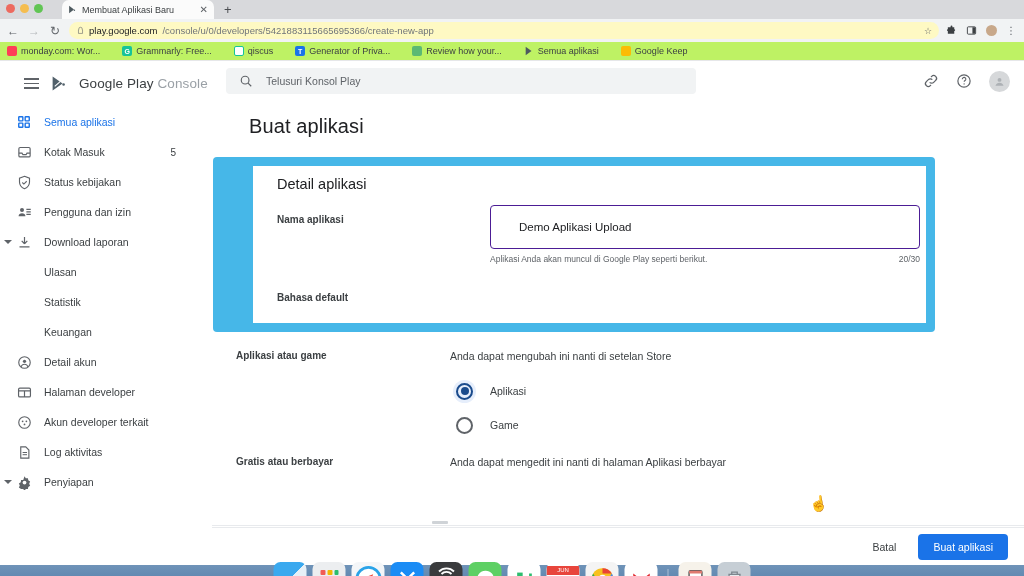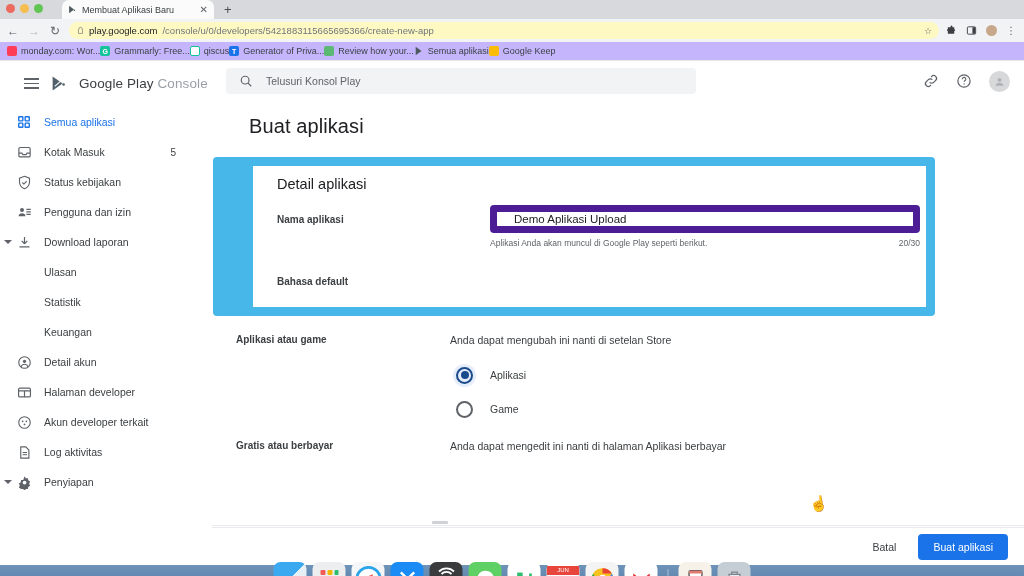--- a/index.html
+++ b/index.html
@@ -42,22 +42,22 @@
     font-size: 9.5px; color: #202124; position: relative;
   }
   .url-dim { color: #70757a; }
   .omni-star { position: absolute; right: 7px; font-size: 9px; color: #5f6368; }
   .tb-icons { display: flex; align-items: center; gap: 9px; padding-right: 2px; }
   .tb-ic { font-size: 10px; color: #5f6368; line-height: 1; }
   .tb-avatar { width: 11px; height: 11px; border-radius: 50%; background: #c8a88a; }
 
   
   .bookmarks {
-    height: 19px; background: #c4b5fd; display: flex; align-items: center;
-    padding: 0 7px; gap: 0; border-bottom: 1px solid #e6e7e9;
+    height: 19px; background: #bef264; display: flex; align-items: center;
+    padding: 0 7px; gap: 22px; border-bottom: 1px solid #e6e7e9;
   }
   .bm { display: flex; align-items: center; gap: 4px; font-size: 9px; color: #3c4043;
         white-space: nowrap; }
   .bm-ic { width: 10px; height: 10px; border-radius: 2px; flex: 0 0 10px;
            display: flex; align-items: center; justify-content: center;
            font-size: 7px; color: #fff; font-weight: bold; }
 
   
   .app { display: flex; height: 504px; background: #fff; }
 
@@ -107,22 +107,22 @@
   .hl-wrap { margin: 19px 0 0 1px; padding: 9px; width: 722px;
              background: #46b7e8; border-radius: 4px; }
   .hl-inner { background: #fff; padding: 10px 22px 20px 24px; margin-left: 31px; }
   .sect-title { font-size: 14.5px; color: #202124; font-weight: 400; margin-bottom: 13px; }
 
   .frow { display: flex; align-items: flex-start; margin-top: 7px; }
   .flabel { width: 213px; flex: 0 0 213px; font-size: 10px; color: #3c4043;
             padding-top: 9px; font-weight: bold; }
   .fctrl { flex: 1; }
   .tinput {
-    width: 430px; height: 28px; border: 7px solid #4c1d95; border-radius: 4px;
-    display: flex; align-items: center; padding: 0 17px;
+    width: 430px; height: 44px; border: 1px solid #4c1d95; border-radius: 4px;
+    display: flex; align-items: center; padding: 0 28px;
     font-size: 11.5px; color: #202124;
   }
   .helprow { width: 430px; display: flex; justify-content: space-between;
              margin-top: 5px; font-size: 8.5px; color: #5f6368; }
   .select {
     width: 292px; height: 32px; border: 1px solid #bdc1c6; border-radius: 4px;
     display: flex; align-items: center; padding: 0 11px;
     font-size: 11.5px; color: #202124; margin-top: 7px;
   }
   .select .val { flex: 1; }

